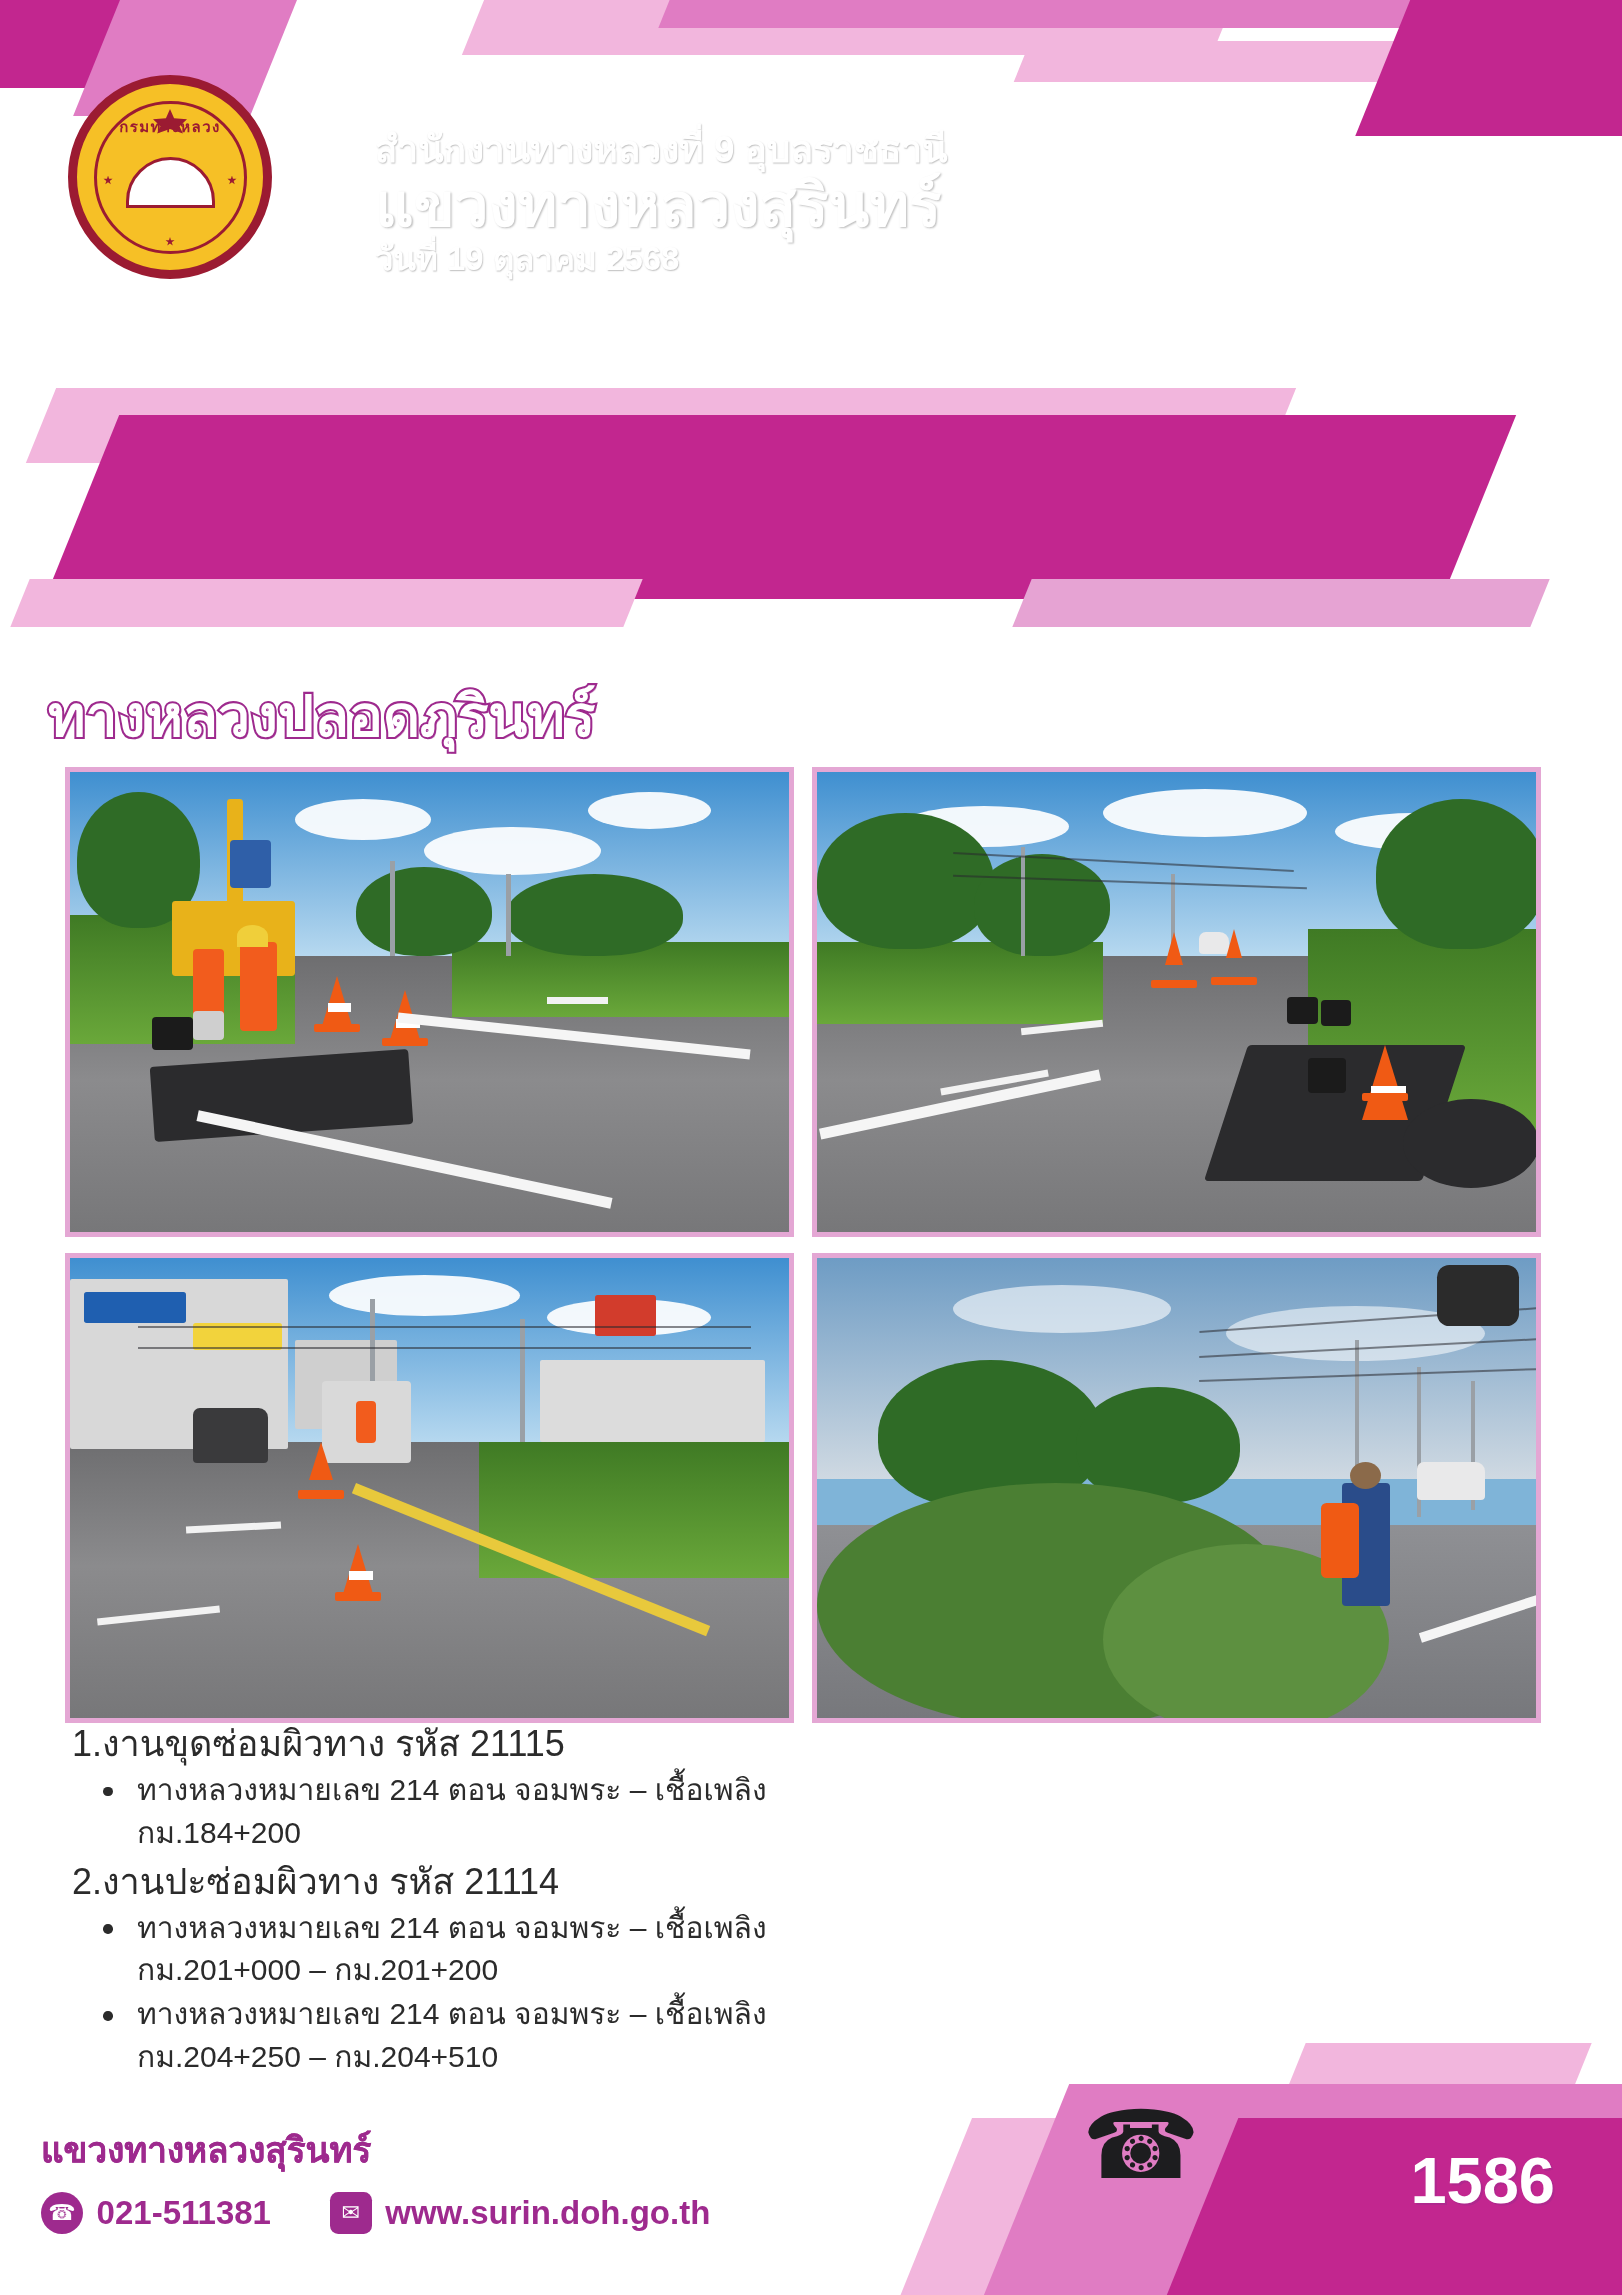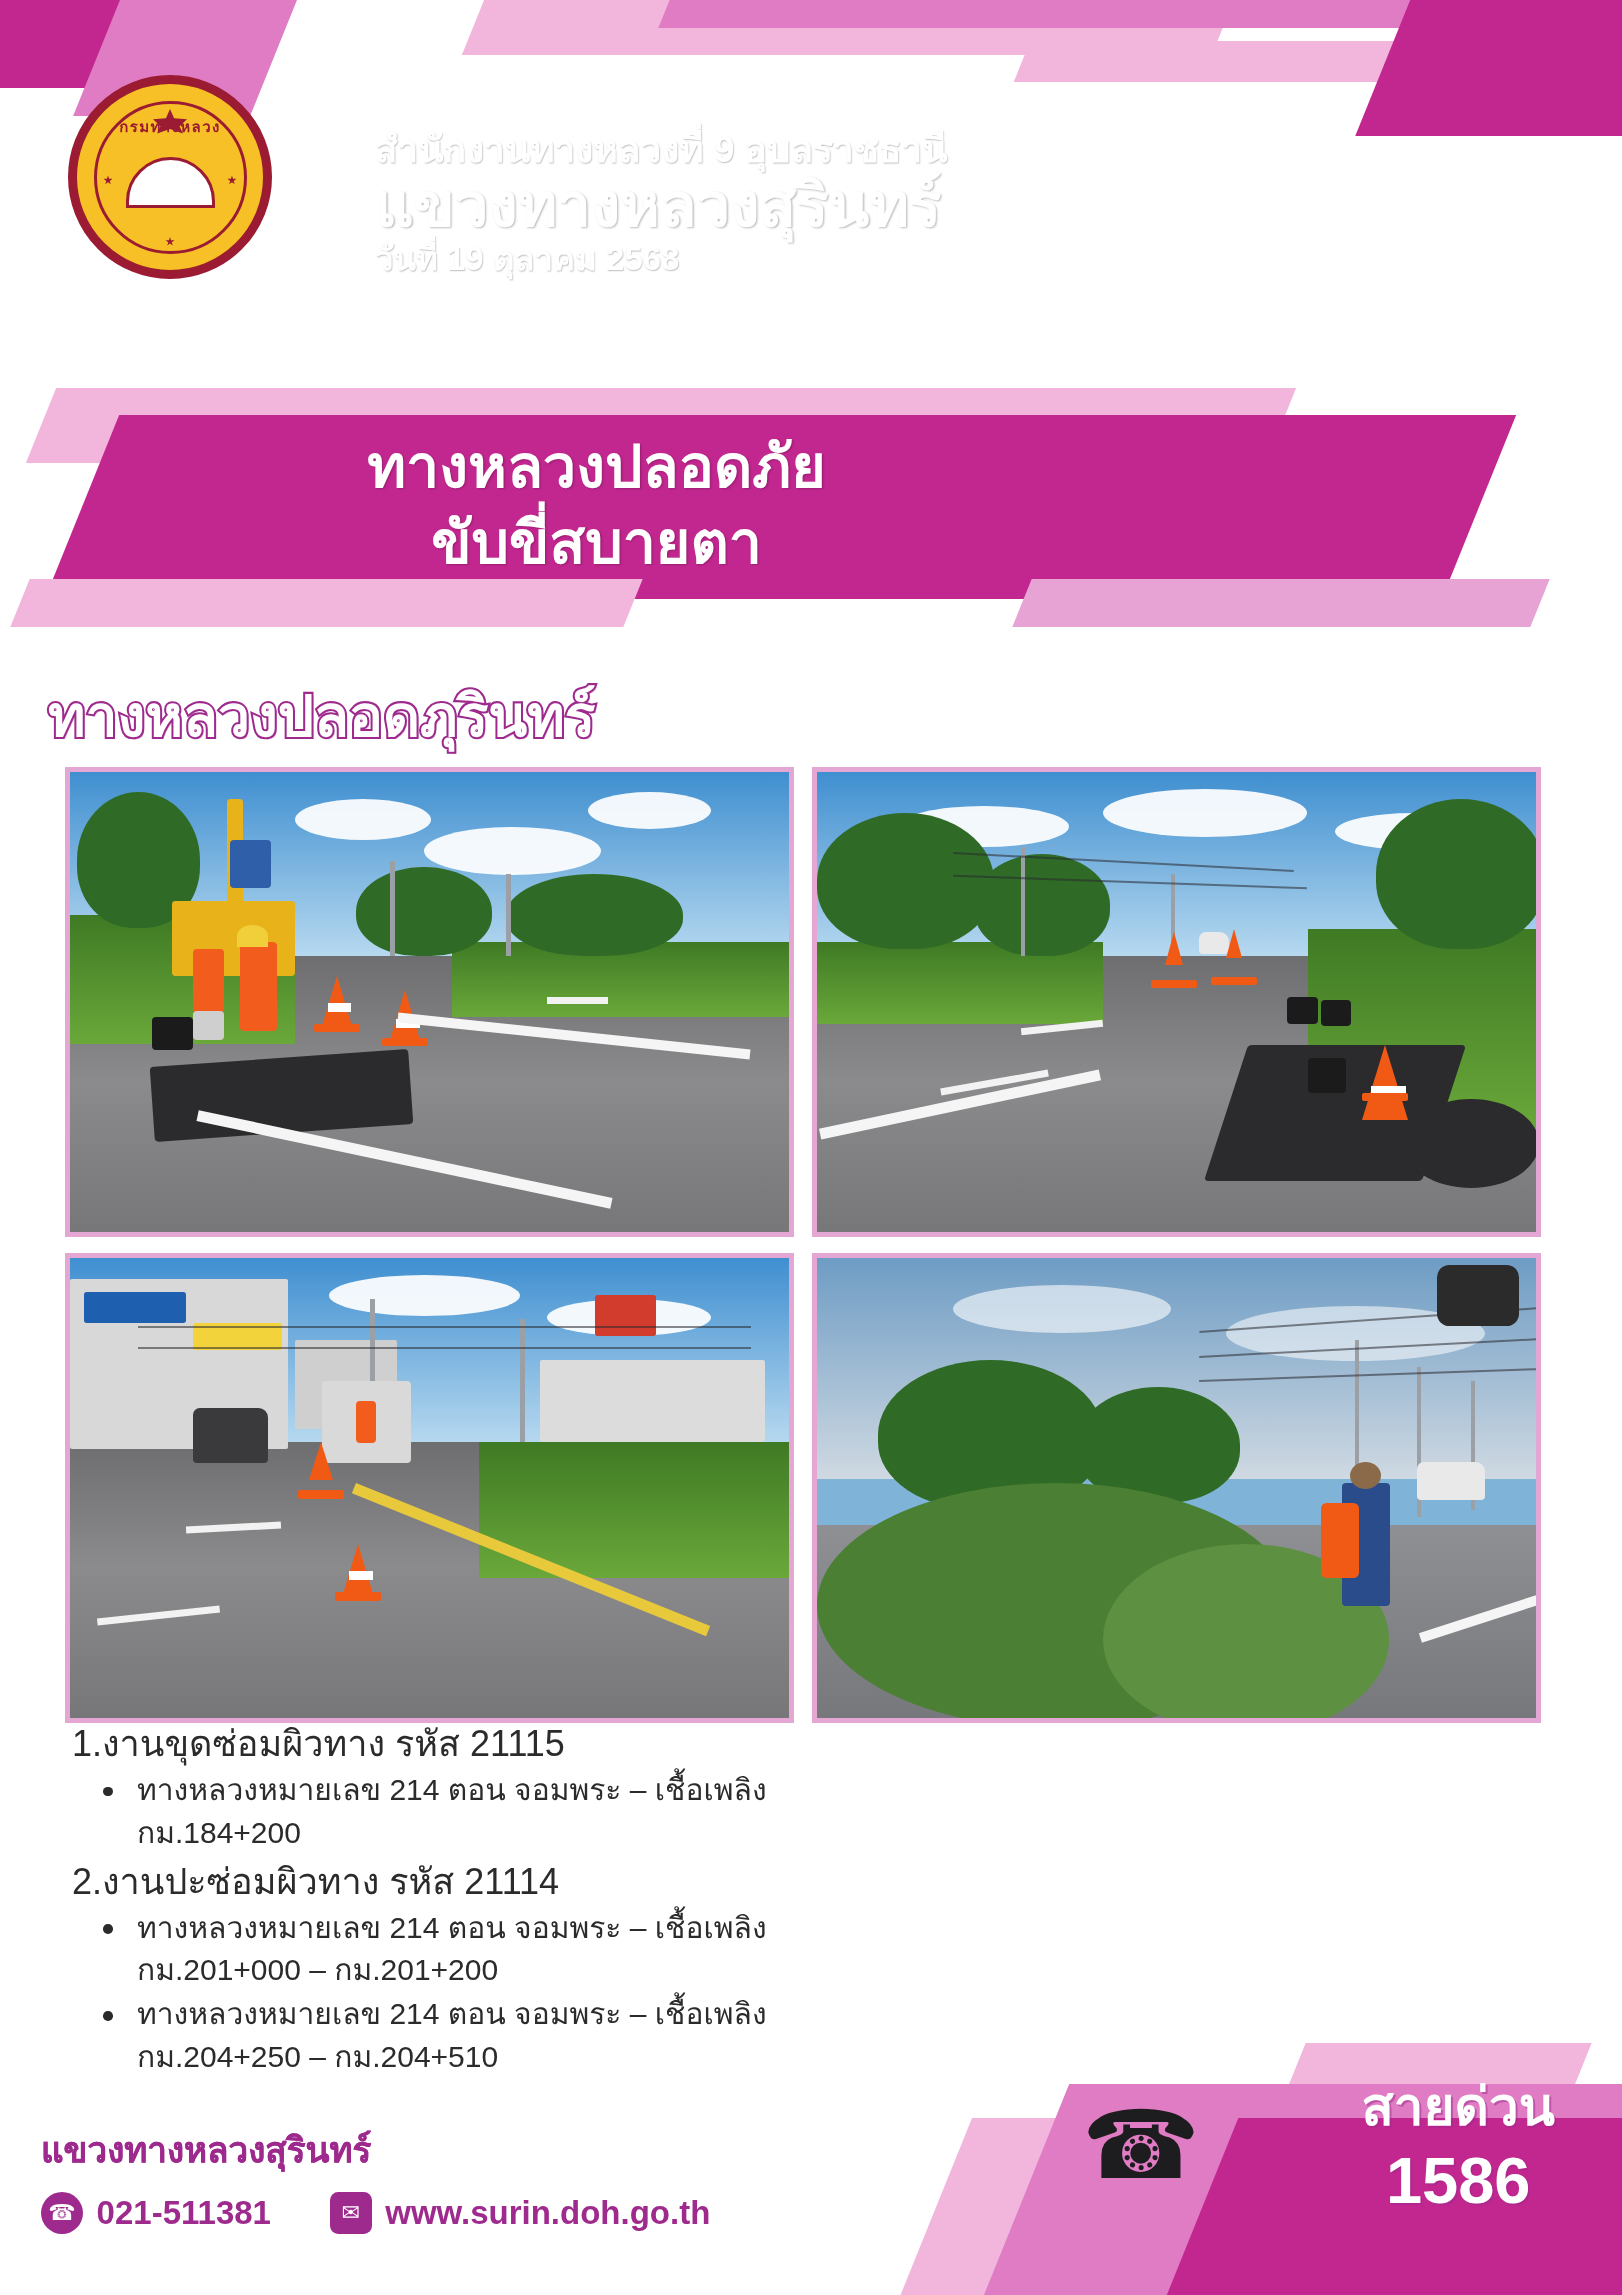--- a/index.html
+++ b/index.html
@@ -504,24 +504,20 @@
     <div class="hdr-line1">สำนักงานทางหลวงที่ 9 อุบลราชธานี</div>
     <div class="hdr-line2">แขวงทางหลวงสุรินทร์</div>
     <div class="hdr-line3">วันที่ 19 ตุลาคม 2568</div>
   </div>
 
   <div class="slogan-wrap">
     <div class="slogan-band-lt"></div>
     <div class="slogan-band-main"></div>
     <div class="slogan-band-lt2"></div>
     <div class="slogan-band-lt3"></div>
-    <div class="slogan-text">
-      <div>ทางหลวงปลอดภัย</div>
-      <div>ขับขี่สบายตา</div>
-    </div>
   </div>
 
   <div class="section-title">ทางหลวงปลอดภุรินทร์</div>
 
   <div class="photos">
 
     <div class="photo">
       <div class="sky"></div>
       <div class="cloud" style="left:225px; top:27px; width:136px; height:41px;"></div>
       <div class="cloud" style="left:354px; top:55px; width:177px; height:48px;"></div>
@@ -657,21 +653,20 @@
   <div class="footer-shapes">
     <div class="ft-tiny"></div>
     <div class="ft-lt"></div>
     <div class="ft-mid"></div>
     <div class="ft-deep"></div>
   </div>
 
   <div class="phone-icon">☎</div>
 
   <div class="hotline">
-    <div class="hotline-label">สายด่วน</div>
     <div class="hotline-num">1586</div>
   </div>
 
   <div class="footer-info">
     <div class="org-name">แขวงทางหลวงสุรินทร์</div>
     <div class="contact-row">
       <div class="contact-item">
         <div class="c-icon">☎</div>
         <div class="c-text">021-511381</div>
       </div>

